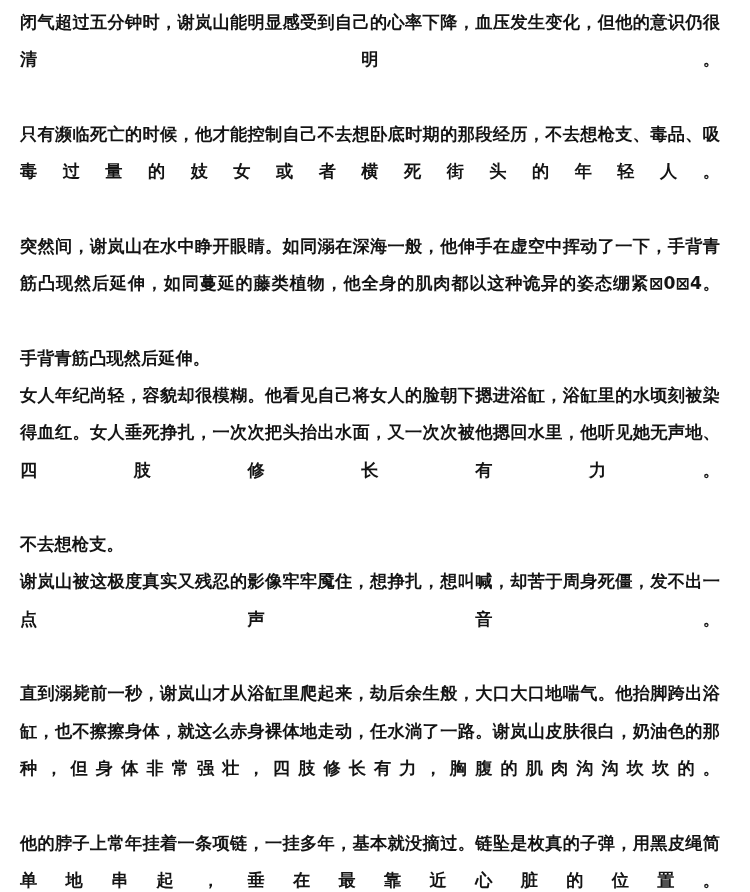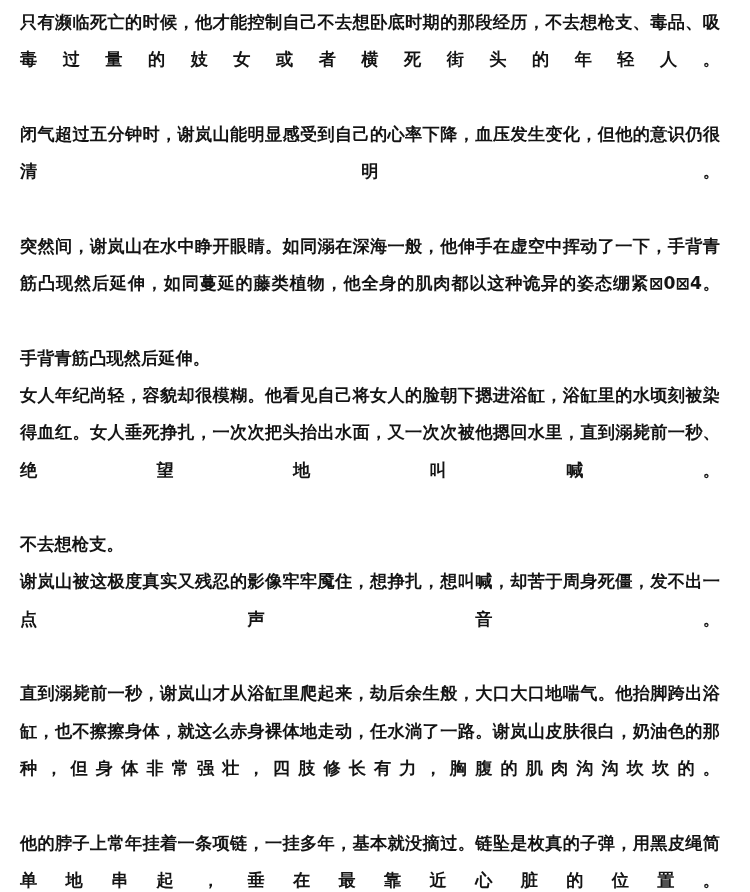--- a/index.html
+++ b/index.html
@@ -69,25 +69,25 @@
 
   .para.short::after { content: none; display: none; }
 </style>
 </head>
 <body>
 
 <div class="page">
 
 
   <div class="text-body">
+    <p class="para">闭气超过五分钟时，谢岚山能明显感受到自己的心率下降，血压发生变化，但他的意识仍很清明。</p>
     <p class="para">只有濒临死亡的时候，他才能控制自己不去想卧底时期的那段经历，不去想枪支、毒品、吸毒过量的妓女或者横死街头的年轻人。</p>
-    <p class="para">闭气超过五分钟时，谢岚山能明显感受到自己的心率下降，血压发生变化，但他的意识仍很清明。</p>
     <p class="para">突然间，谢岚山在水中睁开眼睛。如同溺在深海一般，他伸手在虚空中挥动了一下，手背青筋凸现然后延伸，如同蔓延的藤类植物，他全身的肌肉都以这种诡异的姿态绷紧⊠0⊠4。</p>
     <p class="para short">手背青筋凸现然后延伸。</p>
-    <p class="para">女人年纪尚轻，容貌却很模糊。他看见自己将女人的脸朝下摁进浴缸，浴缸里的水顷刻被染得血红。女人垂死挣扎，一次次把头抬出水面，又一次次被他摁回水里，直到溺毙前一秒、绝望地叫喊。</p>
+    <p class="para">女人年纪尚轻，容貌却很模糊。他看见自己将女人的脸朝下摁进浴缸，浴缸里的水顷刻被染得血红。女人垂死挣扎，一次次把头抬出水面，又一次次被他摁回水里，他听见她无声地、四肢修长有力。</p>
     <p class="para short">不去想枪支。</p>
     <p class="para">谢岚山被这极度真实又残忍的影像牢牢魇住，想挣扎，想叫喊，却苦于周身死僵，发不出一点声音。</p>
     <p class="para">直到溺毙前一秒，谢岚山才从浴缸里爬起来，劫后余生般，大口大口地喘气。他抬脚跨出浴缸，也不擦擦身体，就这么赤身裸体地走动，任水淌了一路。谢岚山皮肤很白，奶油色的那种，但身体非常强壮，四肢修长有力，胸腹的肌肉沟沟坎坎的。</p>
     <p class="para">他的脖子上常年挂着一条项链，一挂多年，基本就没摘过。链坠是枚真的子弹，用黑皮绳简单地串起，垂在最靠近心脏的位置。</p>
 
   </div>
 
 </div>
 
 </body></html>

